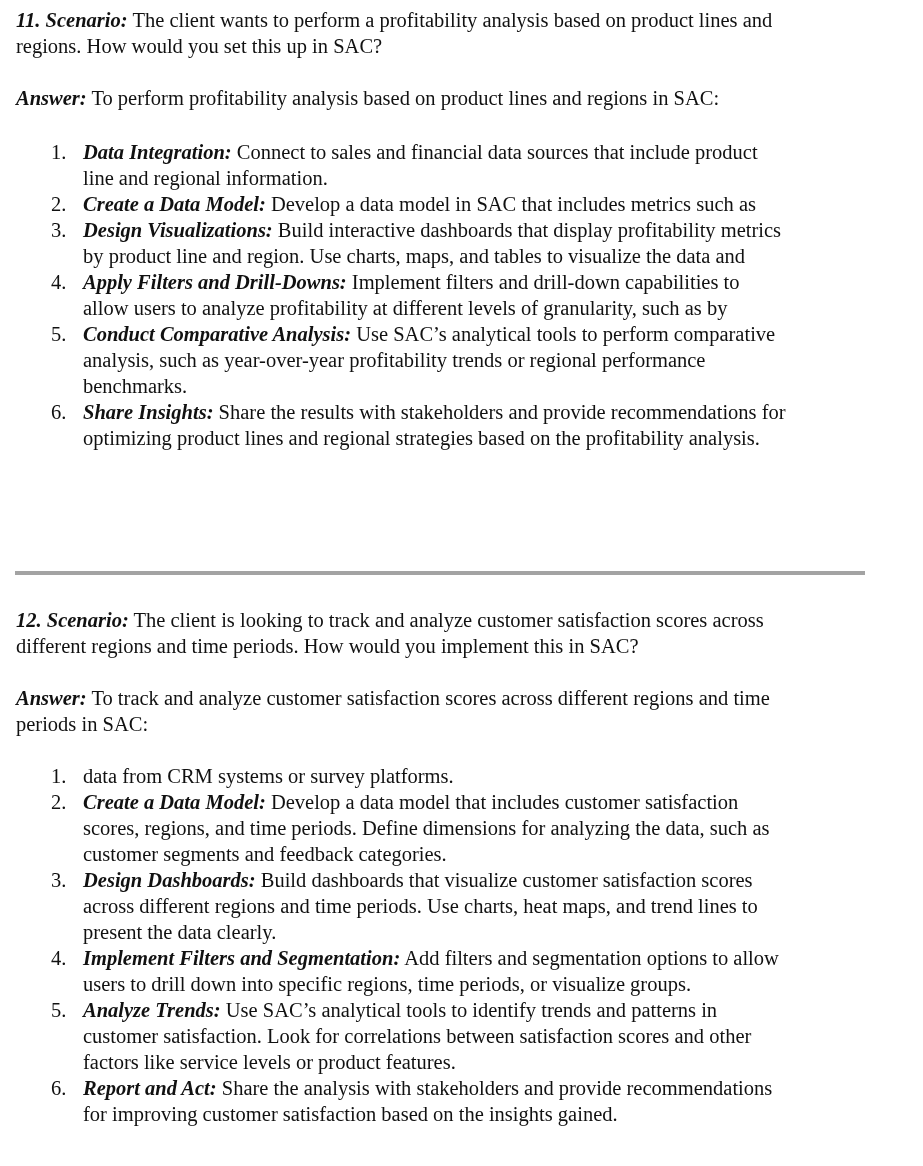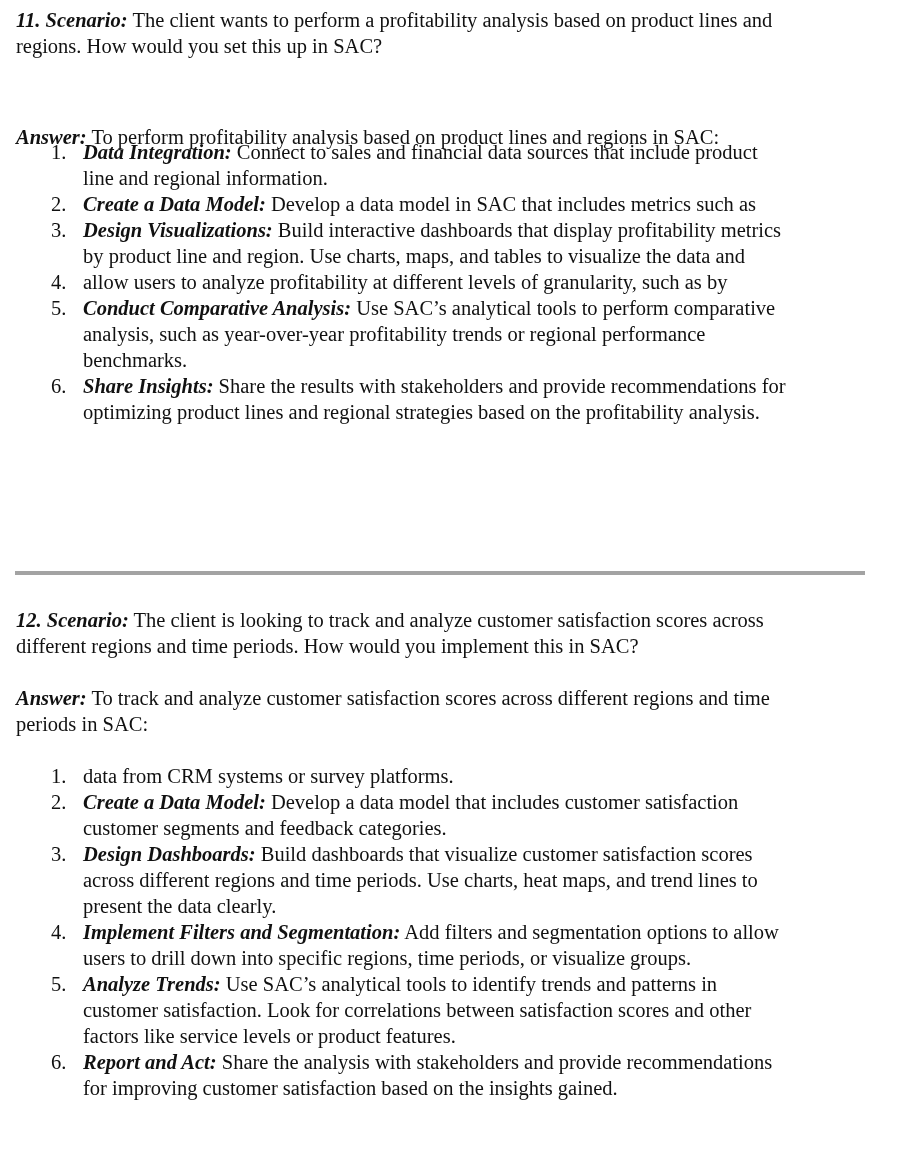--- a/index.html
+++ b/index.html
@@ -57,21 +57,21 @@
     }
   </style>
 </head>
 <body>
 
 <div class="block" style="top:7px;">
   <div class="para-line"><span class="b">11. Scenario:</span><span> The client wants to perform a profitability analysis based on product lines and</span></div>
   <div class="para-line">regions. How would you set this up in SAC?</div>
 </div>
 
-<div class="block" style="top:85px;margin-top:39px;">
+<div class="block" style="top:85px;">
   <div class="para-line"><span class="b">Answer:</span><span> To perform profitability analysis based on product lines and regions in SAC:</span></div>
 </div>
 
 <div class="block" style="top:139px;">
   <ol class="steps">
     <li>
       <span class="num">1.</span>
       <span class="line"><span class="b">Data Integration:</span><span> Connect to sales and financial data sources that include product</span></span>
       <span class="line">line and regional information.</span>
     </li>
@@ -79,20 +79,21 @@
       <span class="num">2.</span>
       <span class="line"><span class="b">Create a Data Model:</span><span> Develop a data model in SAC that includes metrics such as</span></span>
     </li>
     <li>
       <span class="num">3.</span>
       <span class="line"><span class="b">Design Visualizations:</span><span> Build interactive dashboards that display profitability metrics</span></span>
       <span class="line">by product line and region. Use charts, maps, and tables to visualize the data and</span>
     </li>
     <li>
       <span class="num">4.</span>
+      <span class="line"><span class="b">Apply Filters and Drill-Downs:</span><span> Implement filters and drill-down capabilities to</span></span>
       <span class="line">allow users to analyze profitability at different levels of granularity, such as by</span>
     </li>
     <li>
       <span class="num">5.</span>
       <span class="line"><span class="b">Conduct Comparative Analysis:</span><span> Use SAC’s analytical tools to perform comparative</span></span>
       <span class="line">analysis, such as year-over-year profitability trends or regional performance</span>
       <span class="line">benchmarks.</span>
     </li>
     <li>
       <span class="num">6.</span>
@@ -116,20 +117,21 @@
 
 <div class="block" style="top:763px;">
   <ol class="steps">
     <li>
       <span class="num">1.</span>
       <span class="line">data from CRM systems or survey platforms.</span>
     </li>
     <li>
       <span class="num">2.</span>
       <span class="line"><span class="b">Create a Data Model:</span><span> Develop a data model that includes customer satisfaction</span></span>
+      <span class="line">scores, regions, and time periods. Define dimensions for analyzing the data, such as</span>
       <span class="line">customer segments and feedback categories.</span>
     </li>
     <li>
       <span class="num">3.</span>
       <span class="line"><span class="b">Design Dashboards:</span><span> Build dashboards that visualize customer satisfaction scores</span></span>
       <span class="line">across different regions and time periods. Use charts, heat maps, and trend lines to</span>
       <span class="line">present the data clearly.</span>
     </li>
     <li>
       <span class="num">4.</span>

